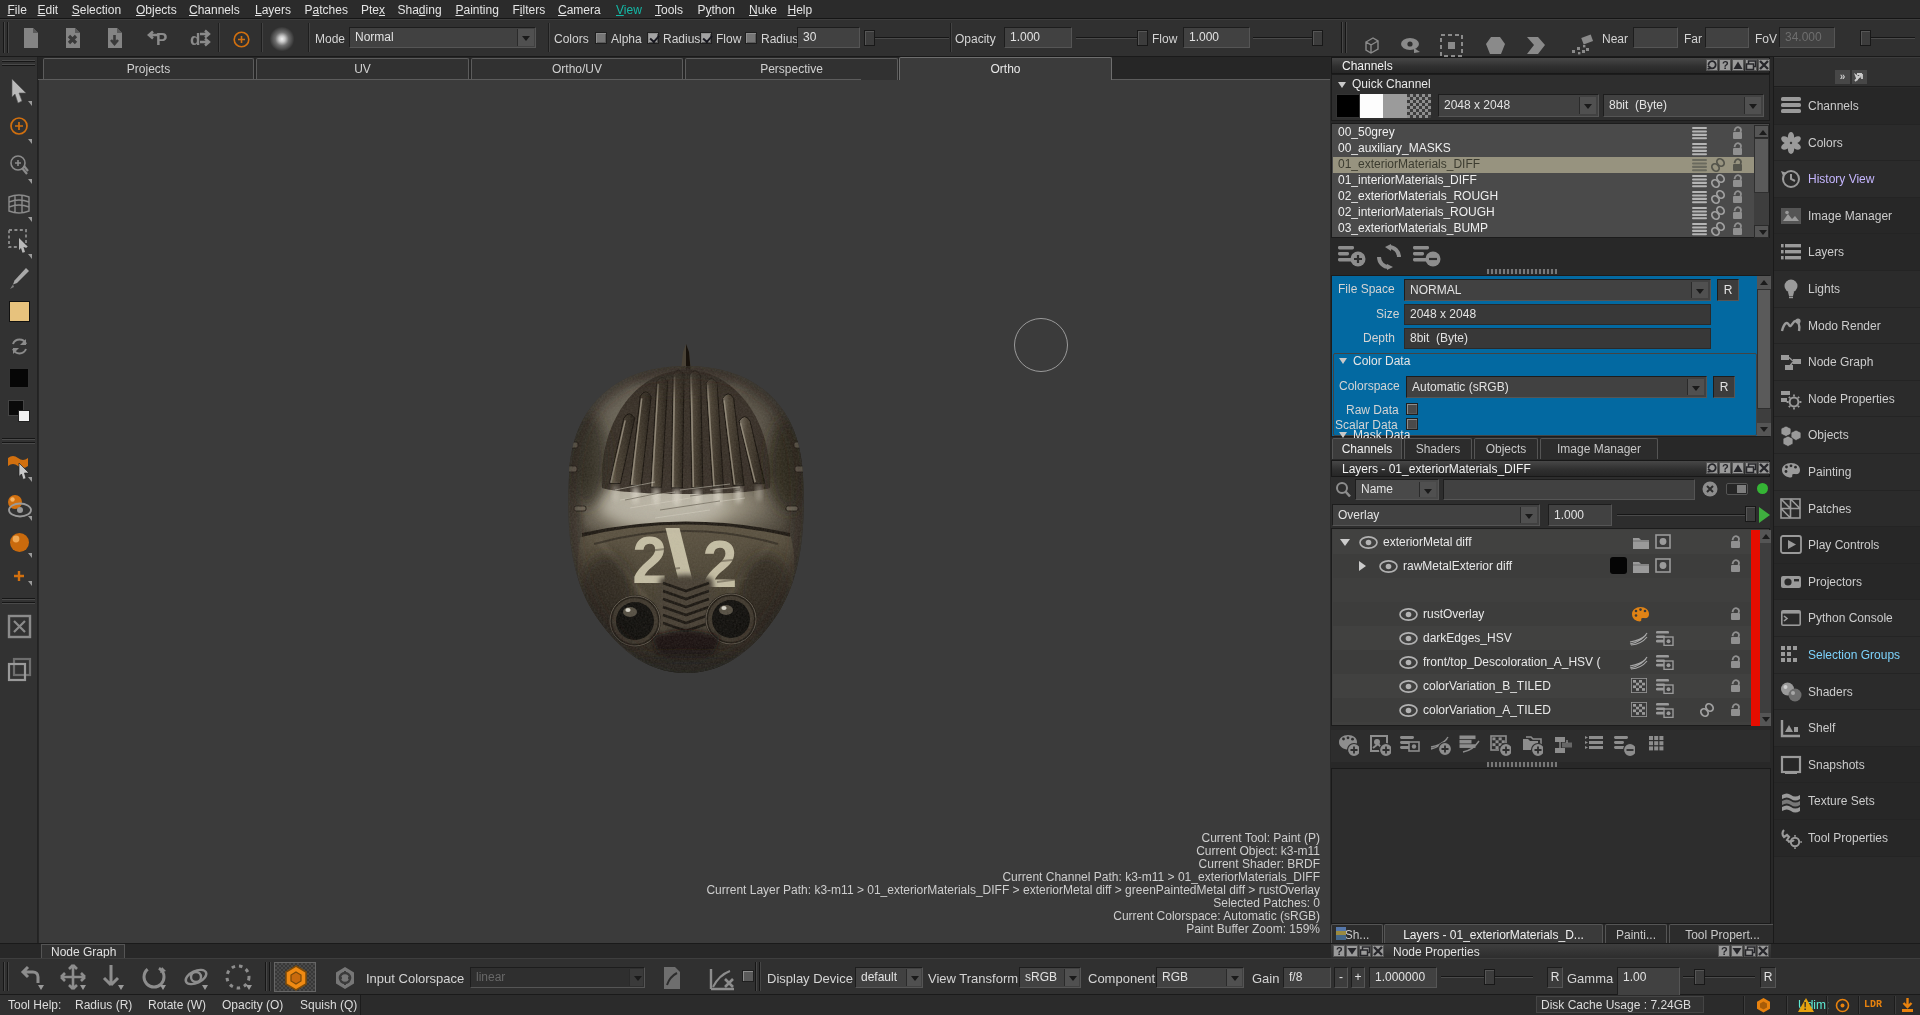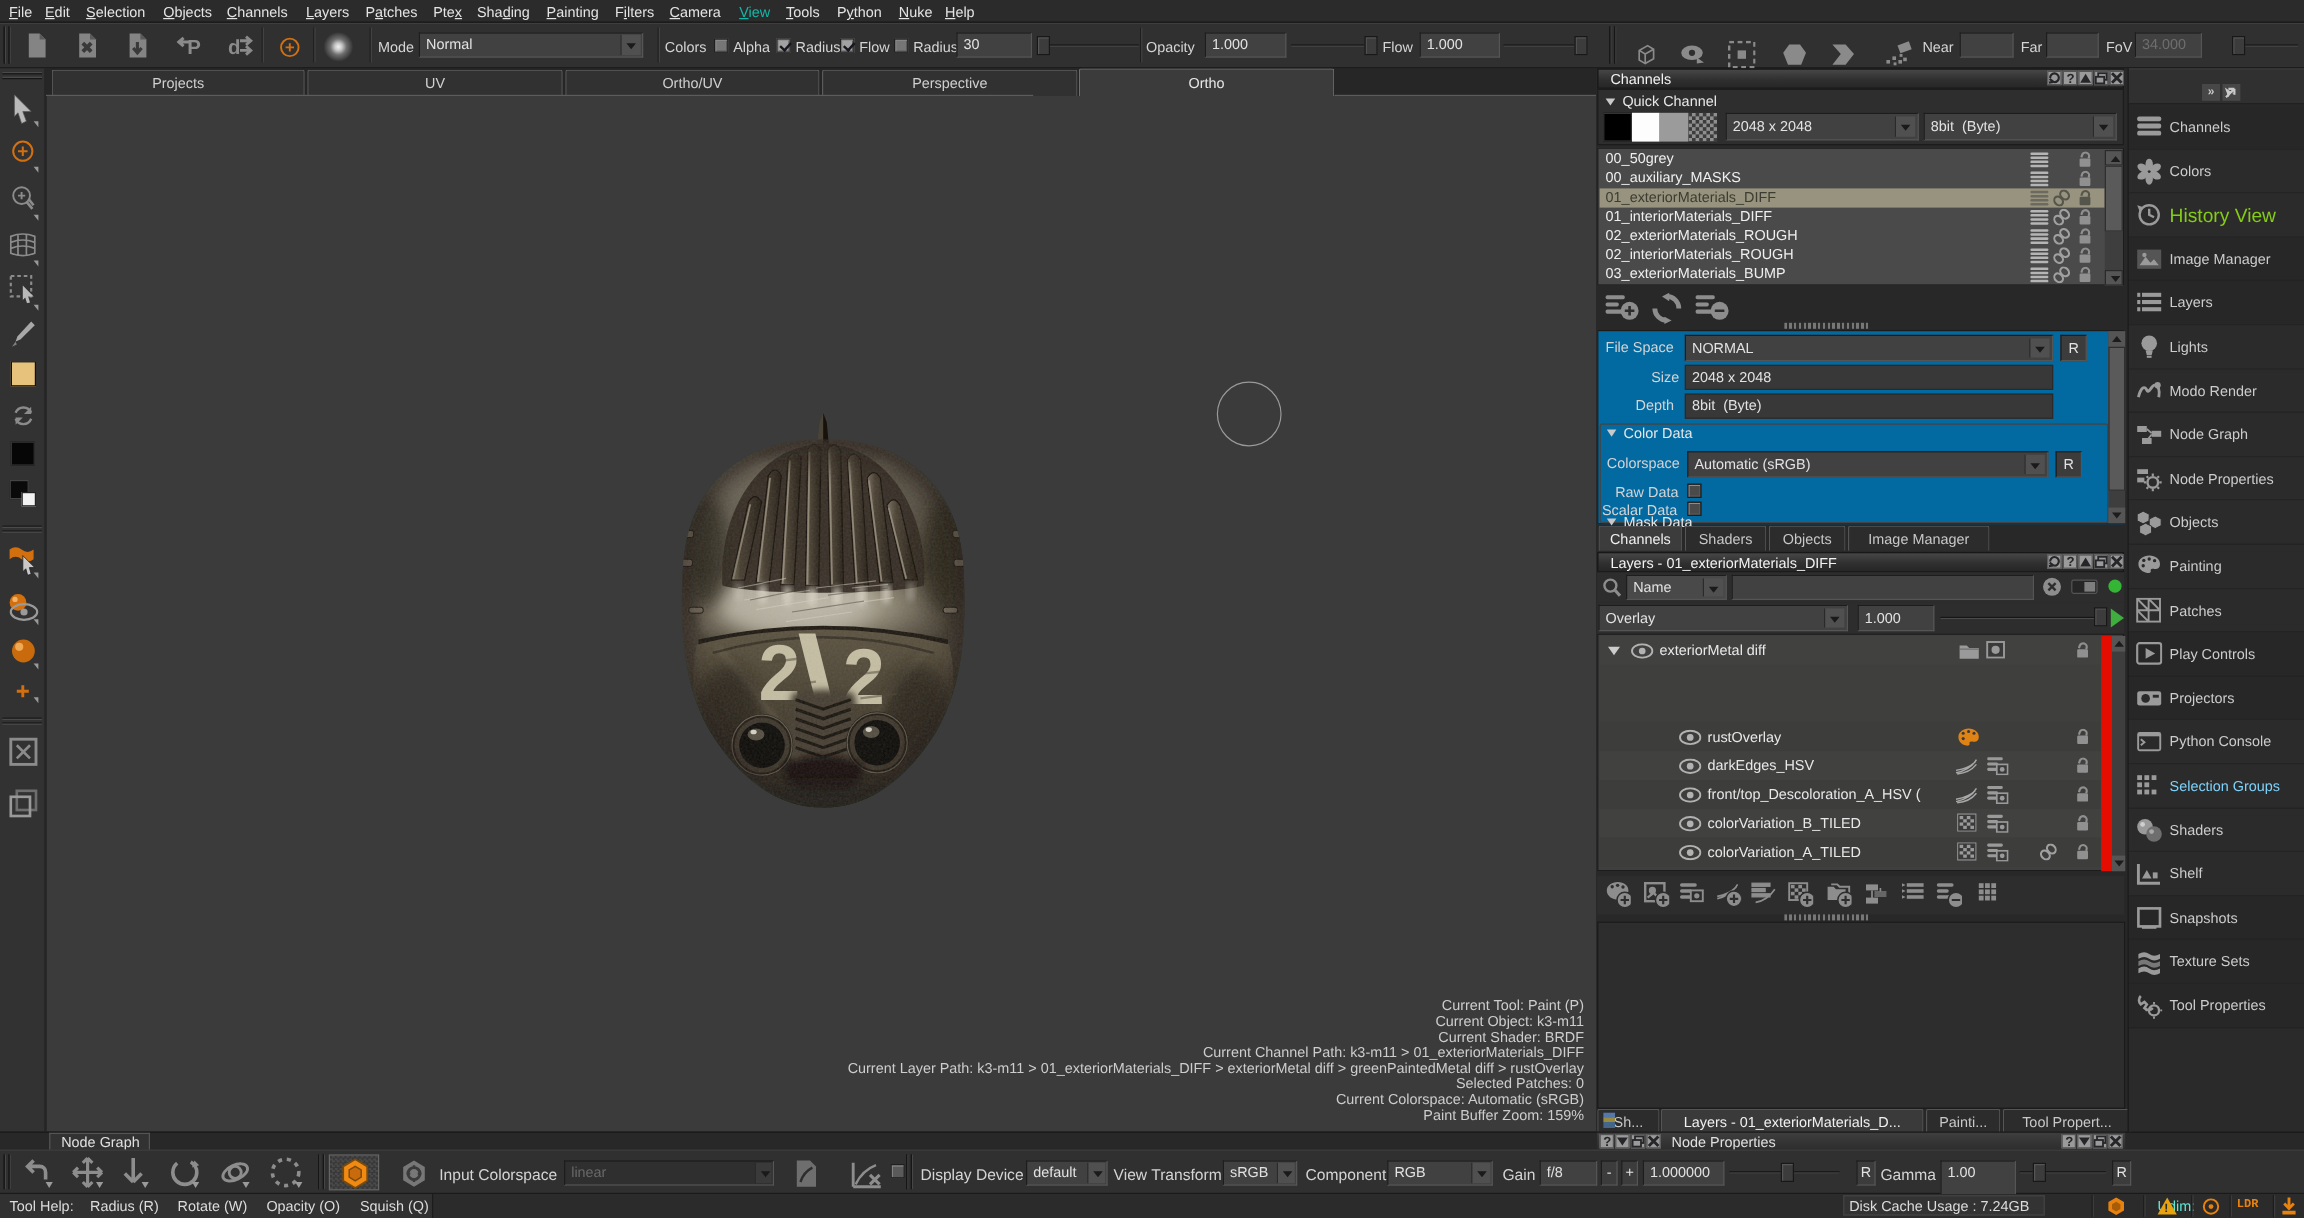--- a/index.html
+++ b/index.html
@@ -690,20 +690,41 @@
       </svg>
       <svg class="icon" style="left:322px;top:4px" width="16" height="15" viewBox="0 0 16 15">
         <rect x="1" y="1" width="14" height="13" fill="#3a3a3a" stroke="#9a9a9a" stroke-width="1.6"></rect>
         <circle cx="8" cy="7.5" r="3.4" fill="#9a9a9a"></circle>
       </svg>
       <svg class="icon" style="left:395px;top:5px" width="15" height="14" viewBox="0 0 15 14">
         <path d="M4,6 L4,4 A3,3 0 0 1 10,4 L10,5" stroke="#909090" stroke-width="1.8" fill="none" transform="rotate(18 7 7)"></path>
         <rect x="3" y="6" width="9" height="7" rx="1" fill="#909090"></rect>
       </svg>
     </div>
+    <div class="abs" style="left:1px;top:25px;width:418px;height:24px;background:#3d3d3c">
+      <div class="abs" style="left:26px;top:7px;border-top:5px solid transparent;border-bottom:5px solid transparent;border-left:7px solid #cccccc"></div>
+      <svg class="icon" style="left:46px;top:6px" width="19" height="13" viewBox="0 0 19 13">
+        <ellipse cx="9.5" cy="6.5" rx="8.5" ry="5.6" fill="none" stroke="#b2b2b2" stroke-width="1.6"></ellipse>
+        <circle cx="9.5" cy="6.5" r="2.8" fill="#b2b2b2"></circle>
+      </svg>
+      <span style="position:absolute;left:70px;top:5px;color:#e8e8e8">rawMetalExterior  diff</span>
+      <div class="abs" style="left:277px;top:3px;width:17px;height:17px;background:#050505;border-radius:3px"></div>
+      <svg class="icon" style="left:299px;top:5px" width="18" height="15" viewBox="0 0 18 15">
+        <path d="M1,3 L7,3 L9,5 L17,5 L17,14 L1,14 Z" fill="#9a9a9a"></path>
+        <path d="M1,6 L17,6" stroke="#6f6f6f" stroke-width="1"></path>
+      </svg>
+      <svg class="icon" style="left:322px;top:4px" width="16" height="15" viewBox="0 0 16 15">
+        <rect x="1" y="1" width="14" height="13" fill="#3a3a3a" stroke="#9a9a9a" stroke-width="1.6"></rect>
+        <circle cx="8" cy="7.5" r="3.4" fill="#9a9a9a"></circle>
+      </svg>
+      <svg class="icon" style="left:395px;top:5px" width="15" height="14" viewBox="0 0 15 14">
+        <path d="M4,6 L4,4 A3,3 0 0 1 10,4 L10,5" stroke="#909090" stroke-width="1.8" fill="none" transform="rotate(18 7 7)"></path>
+        <rect x="3" y="6" width="9" height="7" rx="1" fill="#909090"></rect>
+      </svg>
+    </div>
     <div class="abs" style="left:1px;top:73px;width:418px;height:24px;background:#3d3d3c">
       <svg class="icon" style="left:66px;top:6px" width="19" height="13" viewBox="0 0 19 13">
         <ellipse cx="9.5" cy="6.5" rx="8.5" ry="5.6" fill="none" stroke="#b2b2b2" stroke-width="1.6"></ellipse>
         <circle cx="9.5" cy="6.5" r="2.8" fill="#b2b2b2"></circle>
       </svg>
       <span style="position:absolute;left:90px;top:5px;color:#e8e8e8">rustOverlay</span>
       <svg class="icon" style="left:298px;top:4px" width="19" height="16" viewBox="0 0 19 16">
         <path d="M9.5,1 C14.5,1 18,4 18,8 C18,12 15,12.5 12.5,12 C10.5,11.6 10,12.5 10.3,13.8 C10.6,15.2 9,15.6 7.5,15.3 C3.5,14.5 1,11.8 1,8 C1,4 5,1 9.5,1 Z" fill="#e08315"></path>
         <g fill="#3a3a3a">
           <circle cx="5" cy="5" r="1.3"></circle>
@@ -980,21 +1001,21 @@
         <ellipse cx="11" cy="5" rx="3.1" ry="5" fill="#9a9a9a" transform="rotate(300 11 11)"></ellipse>
       </svg>
       <div class="abs" style="left:34px;top:11px;color:#cccccc;font-size:12px;white-space:nowrap">Colors</div>
     </div>
     <div class="abs" style="left:0;top:104.2px;width:147px;height:36.6px;background:#2b2b2b;border-bottom:1px solid #242424">
       <svg class="icon" style="left:6px;top:7px" width="22" height="23" viewBox="0 0 22 23">
         <circle cx="11" cy="11" r="8" fill="none" stroke="#9a9a9a" stroke-width="2"></circle>
         <path d="M11,6 L11,11 L15,13" stroke="#9a9a9a" stroke-width="2" fill="none"></path>
         <path d="M3,8 L1,3 L7,5 Z" fill="#9a9a9a"></path>
       </svg>
-      <div class="abs" style="left:34px;top:11px;color:#84cc16;font-size:16px;white-space:nowrap">History View</div>
+      <div class="abs" style="left:34px;top:11px;color:#c4b5fd;font-size:12px;white-space:nowrap">History View</div>
     </div>
     <div class="abs" style="left:0;top:140.8px;width:147px;height:36.6px;background:#272727;border-bottom:1px solid #242424">
       <svg class="icon" style="left:6px;top:7px" width="22" height="23" viewBox="0 0 22 23">
         <rect x="1" y="3" width="20" height="16" fill="#555"></rect>
         <path d="M3,16 L8,9 L12,14 L15,11 L19,16 Z" fill="#9a9a9a"></path>
         <circle cx="7" cy="7.5" r="1.8" fill="#9a9a9a"></circle>
       </svg>
       <div class="abs" style="left:34px;top:11px;color:#cccccc;font-size:12px;white-space:nowrap">Image Manager</div>
     </div>
     <div class="abs" style="left:0;top:177.4px;width:147px;height:36.6px;background:#272727;border-bottom:1px solid #242424">

